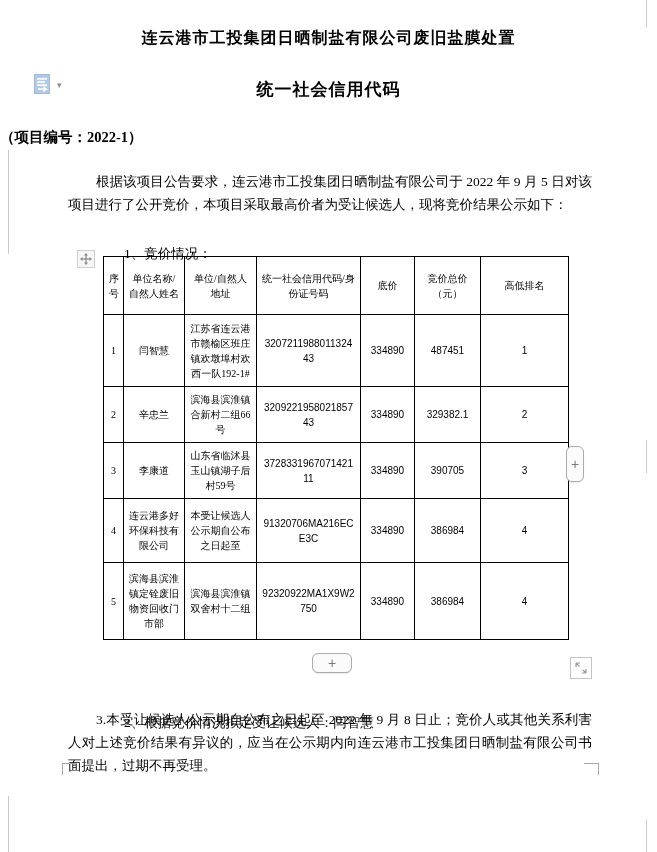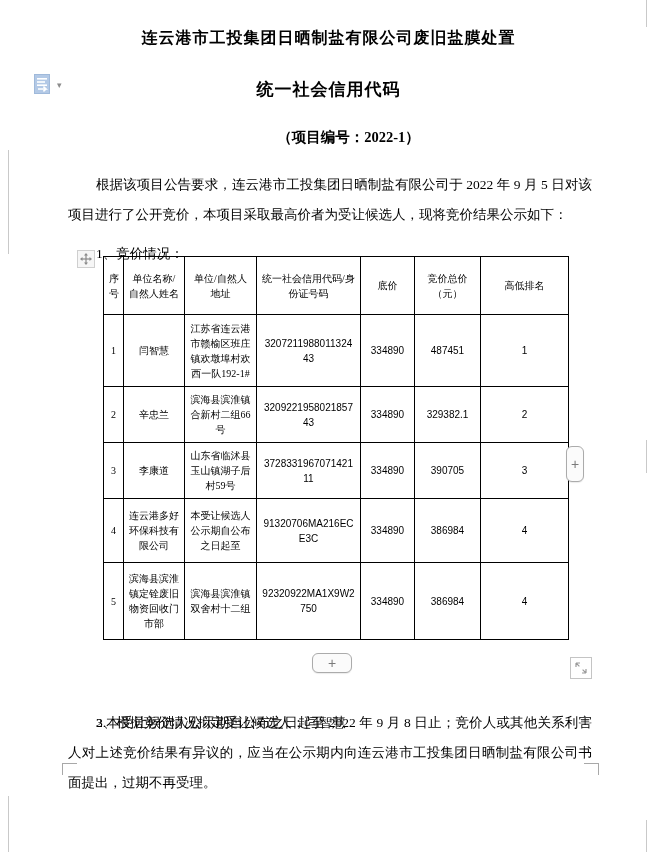--- a/index.html
+++ b/index.html
@@ -5,26 +5,26 @@
   html,body{margin:0;padding:0;}
   body{
     width:657px;height:852px;position:relative;background:#ffffff;
     font-family:"Liberation Serif","DejaVu Serif",serif;color:#000;
     overflow:hidden;
   }
   .abs{position:absolute;}
   
   .title1{left:0;right:0;top:28px;text-align:center;font-size:16px;font-weight:bold;letter-spacing:1px;}
   .title2{left:0;right:0;top:78px;text-align:center;font-size:17px;font-weight:bold;letter-spacing:1px;}
-  .projno{left:0;right:0;top:128px;text-align:center;font-size:14.5px;font-weight:bold;padding-left:40px;}
+  .projno{left:0;right:0;top:128px;font-size:14.5px;font-weight:bold;}
   
-  .para{left:68px;width:524px;font-size:13.5px;line-height:30px;text-align:justify;text-indent:28px;}
+  .para{left:68px;width:524px;font-size:13.5px;line-height:23px;text-align:justify;text-indent:28px;}
   .para1{top:170px;}
   .para3{top:708px;}
-  .secline{left:96px;font-size:13.5px;}
+  .secline{left:96px;font-size:13.5px;padding-left:28px;}
   .sec1{top:245px;}
   .sec2{top:678px;margin-top:36px;}
   
   .bidtable{left:103px;top:256px;width:465px;border-collapse:collapse;table-layout:fixed;}
   .bidtable th,.bidtable td{
     border:1px solid #000;font-weight:normal;text-align:center;vertical-align:middle;
     font-size:10px;line-height:15px;padding:2px 5px;word-break:break-all;overflow:hidden;
   }
   .bidtable .num{font-family:"Liberation Sans","DejaVu Sans",sans-serif;letter-spacing:0;}
   tr.hrow{height:58px;} tr.r1{height:72px;} tr.r2{height:56px;} tr.r3{height:56px;} tr.r4{height:64px;} tr.r5{height:77px;}

